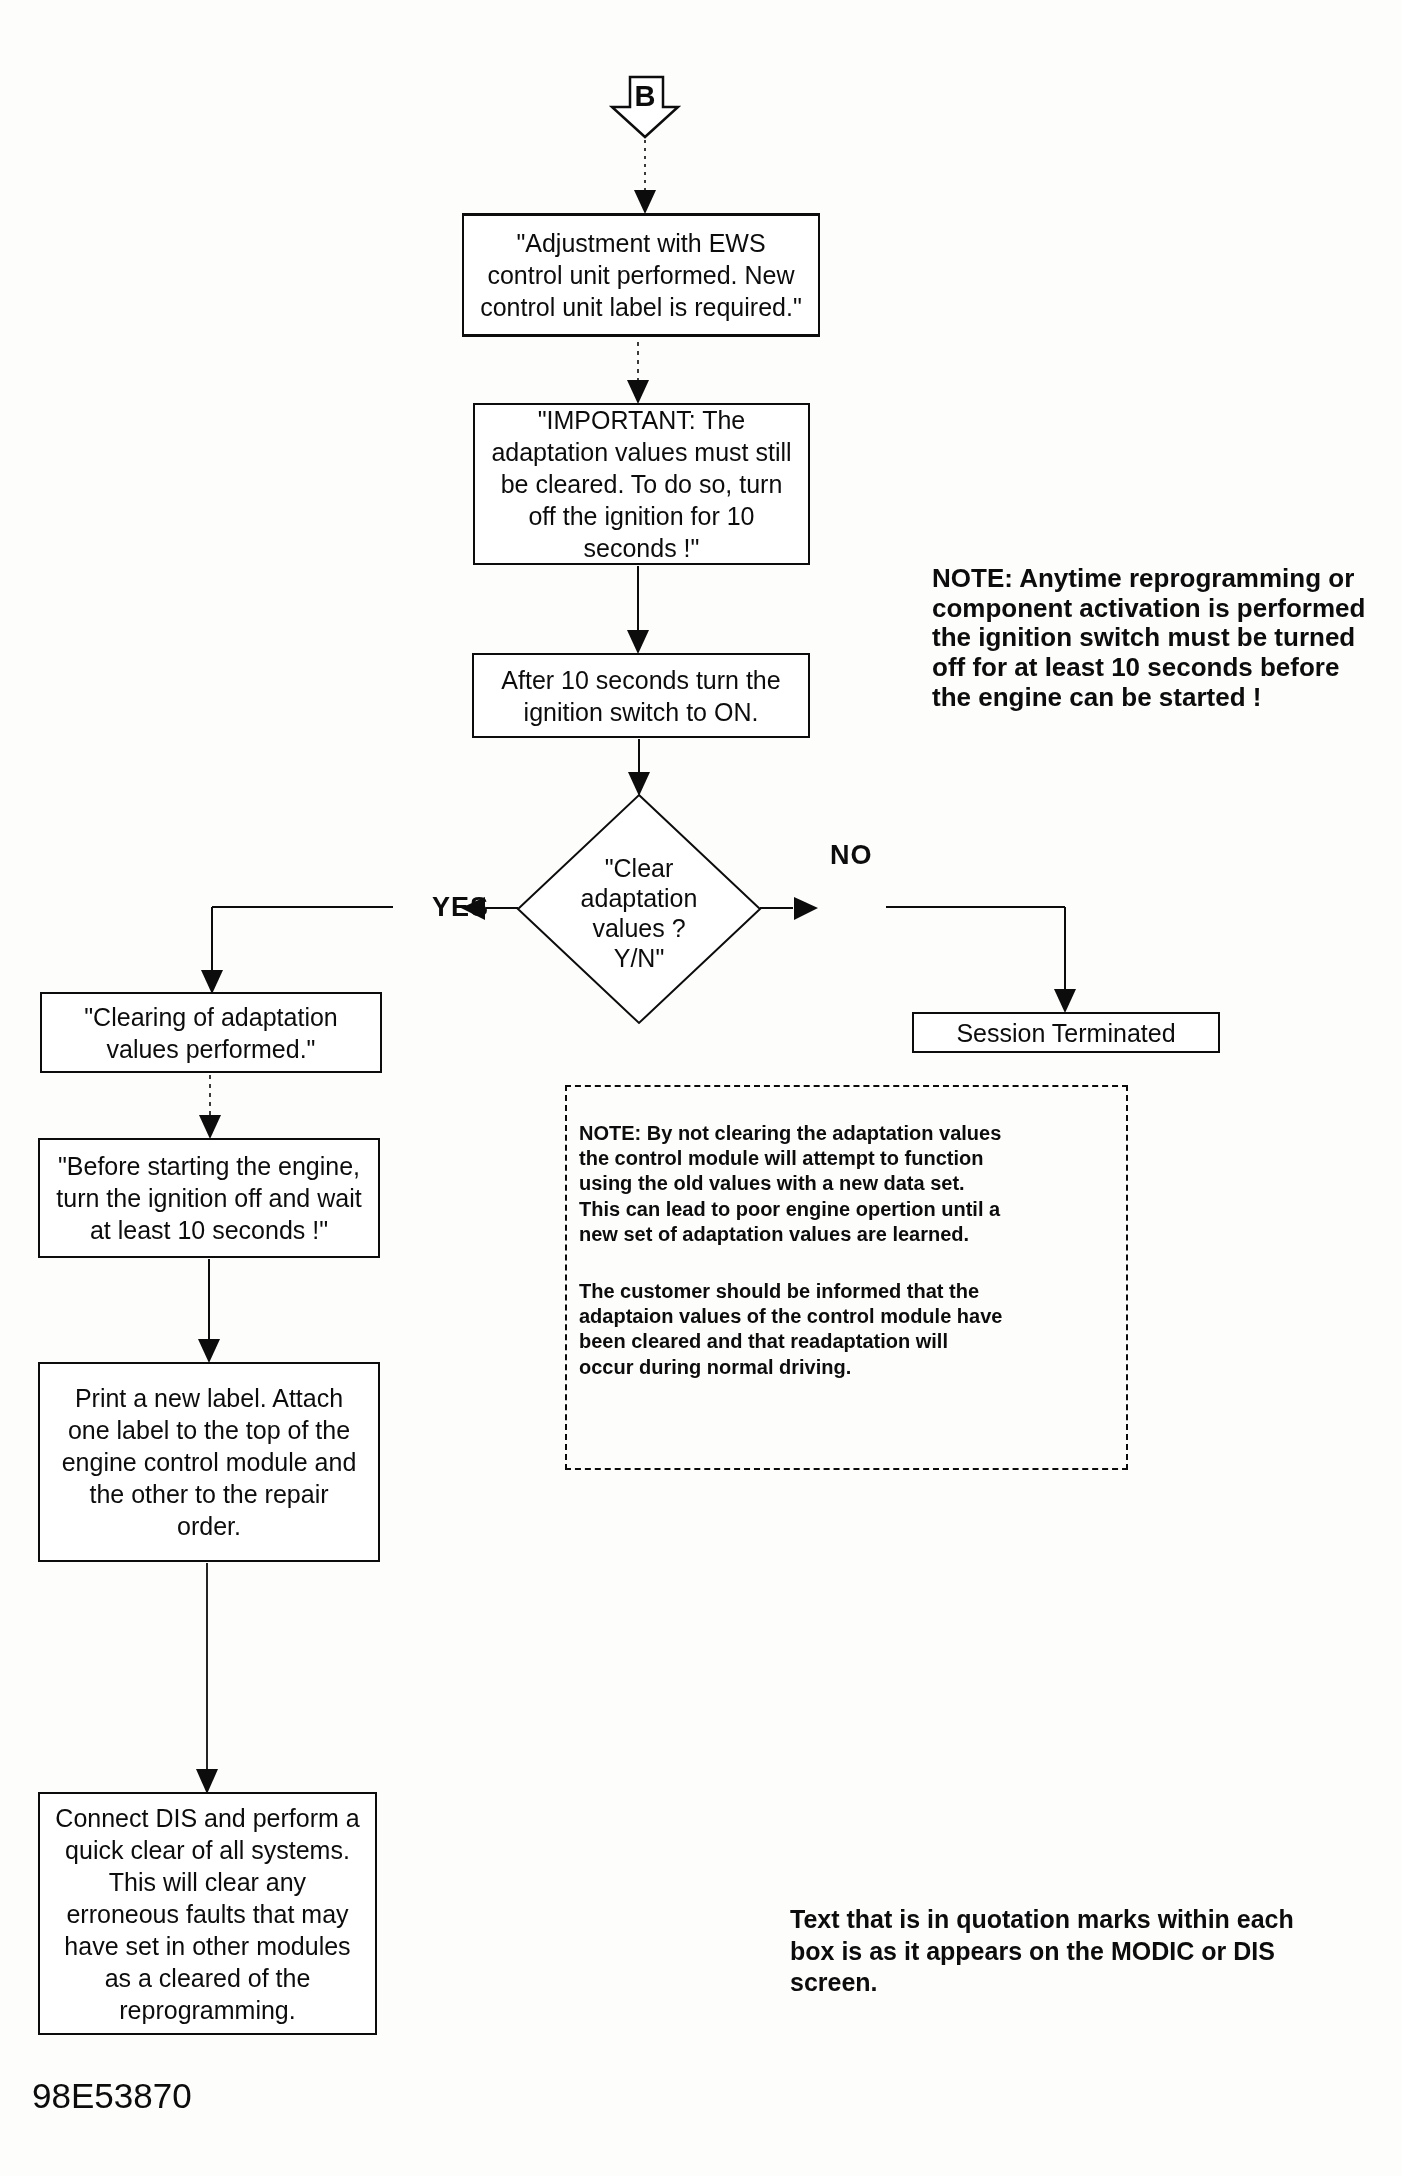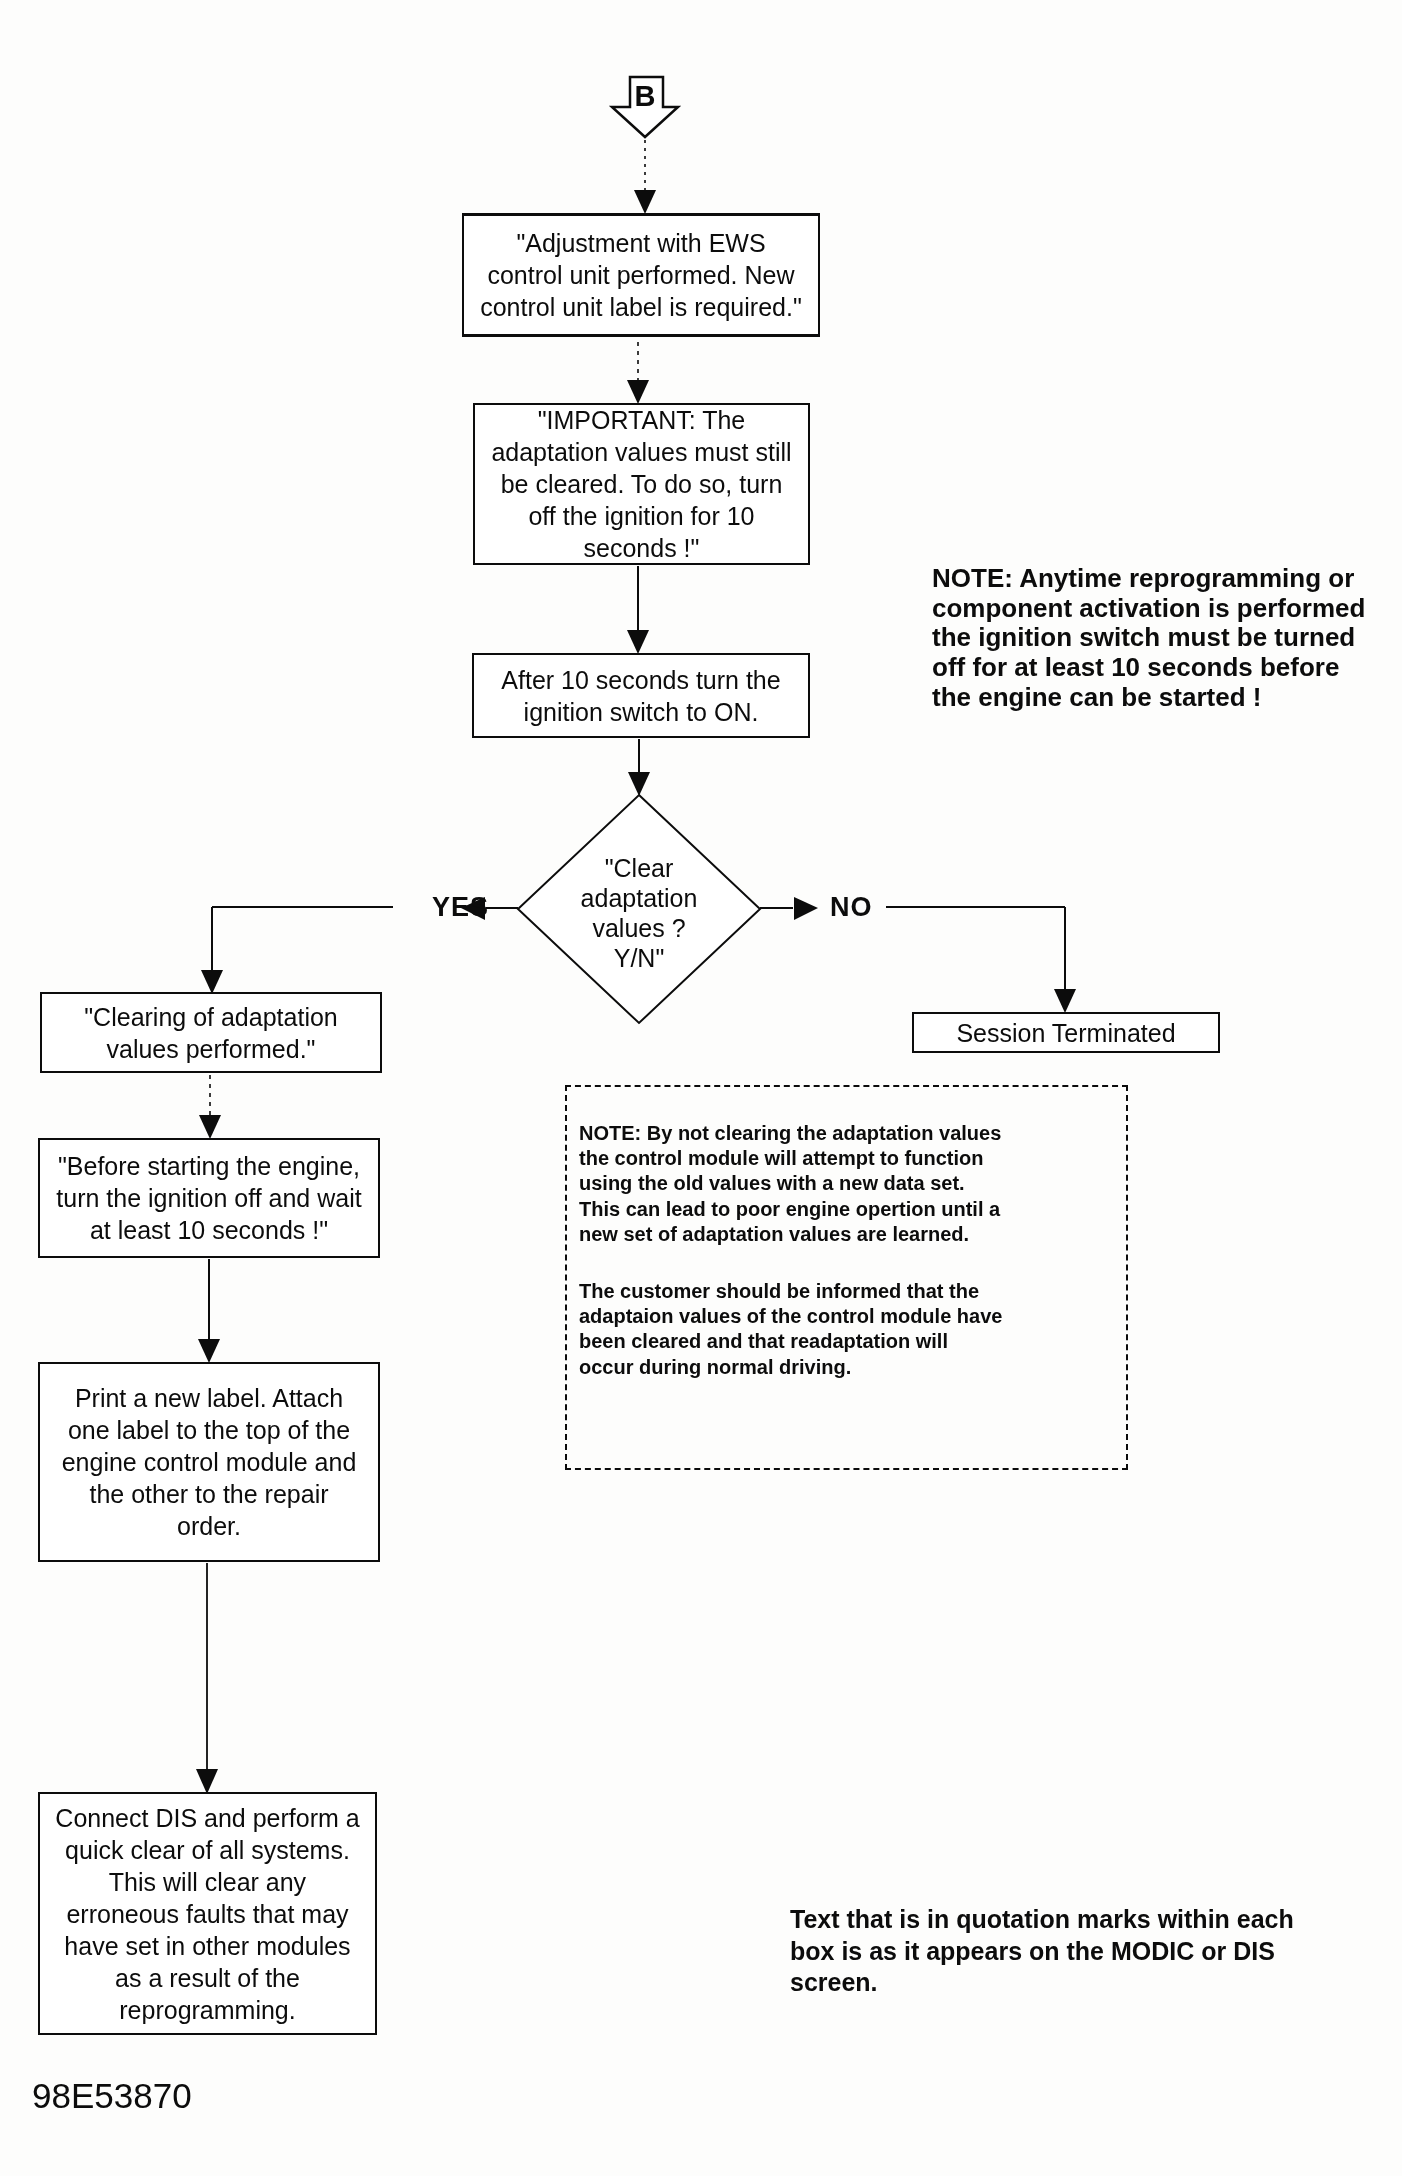--- a/index.html
+++ b/index.html
@@ -27,21 +27,21 @@
     position:absolute; left:549px; top:838px; width:180px; height:150px;
     display:flex; align-items:center; justify-content:center; text-align:center;
     white-space:pre-line; font-size:25px; line-height:1.2;
   }
   .connector-b-label {
     position:absolute; left:627px; top:80px; width:36px; text-align:center;
     font-size:29px; font-weight:bold;
   }
   .branch-label { position:absolute; font-size:27px; font-weight:bold; letter-spacing:1px; }
   .label-yes { left:396px; top:892px;margin-left:36px; }
-  .label-no  { left:830px; top:892px; }
+  .label-no  { left:830px; top:840px; }
   .note { position:absolute; font-weight:bold; white-space:pre-line;margin-top:40px; }
   .note-ignition  { left:932px; top:524px; width:470px; font-size:26px; line-height:1.14; }
   .note-quotation { left:790px; top:1864px; width:540px; font-size:25px; line-height:1.26; }
   .dashed-note {
     position:absolute; left:565px; top:1085px; width:563px; height:385px;
     border:2px dashed #0c0c0c; box-sizing:border-box;
     padding:34px 8px 0 12px;
   }
   .dashed-note p {
     margin:0 0 32px 0; font-weight:bold; white-space:pre-line;
@@ -123,21 +123,21 @@
   <div class="pbox box-print">Print a new label.  Attach
 one label to the top of the
 engine control module and
 the other to the repair
 order.</div>
   <div class="pbox box-connect">Connect DIS and perform a
 quick clear of all systems.
 This will clear any
 erroneous faults that may
 have set in other modules
-as a result of the
+as a cleared of the
 reprogramming.</div>
   <div class="pbox box-session">Session Terminated</div>
 
   <div class="note note-ignition">NOTE: Anytime reprogramming or
 component activation is performed
 the ignition switch must be turned
 off for at least 10 seconds before
 the engine can be started !</div>
 
   <div class="dashed-note">

